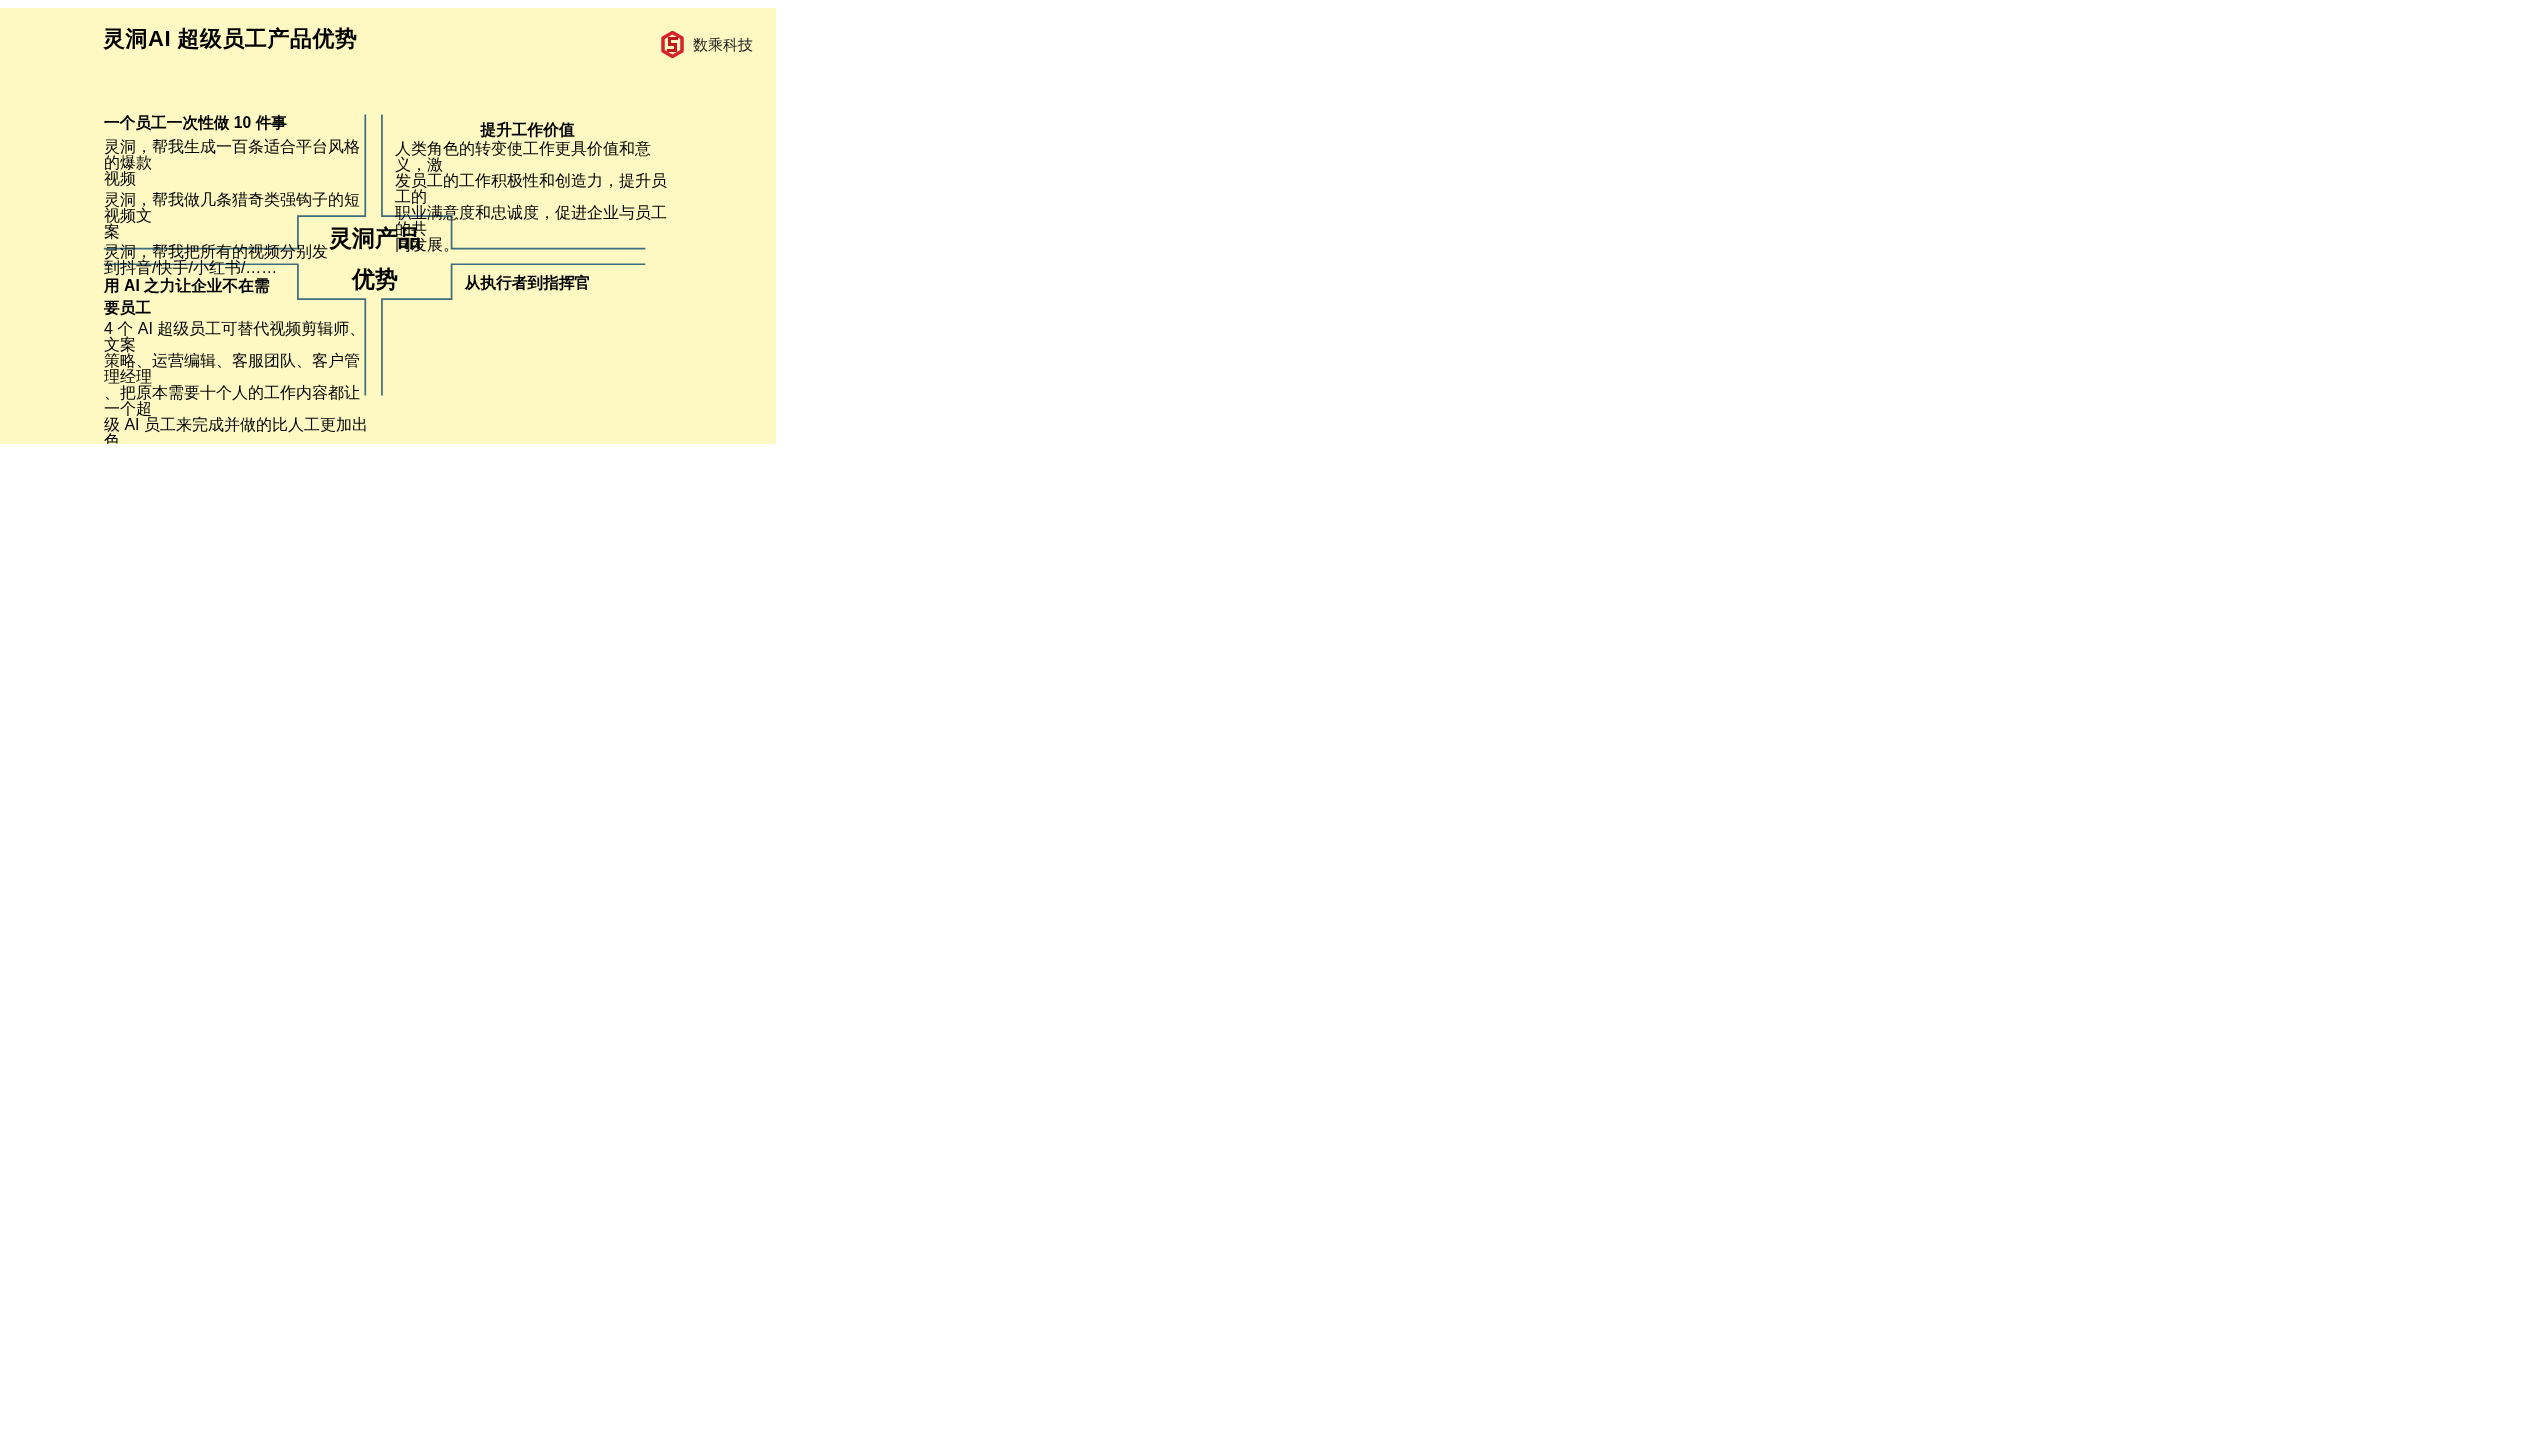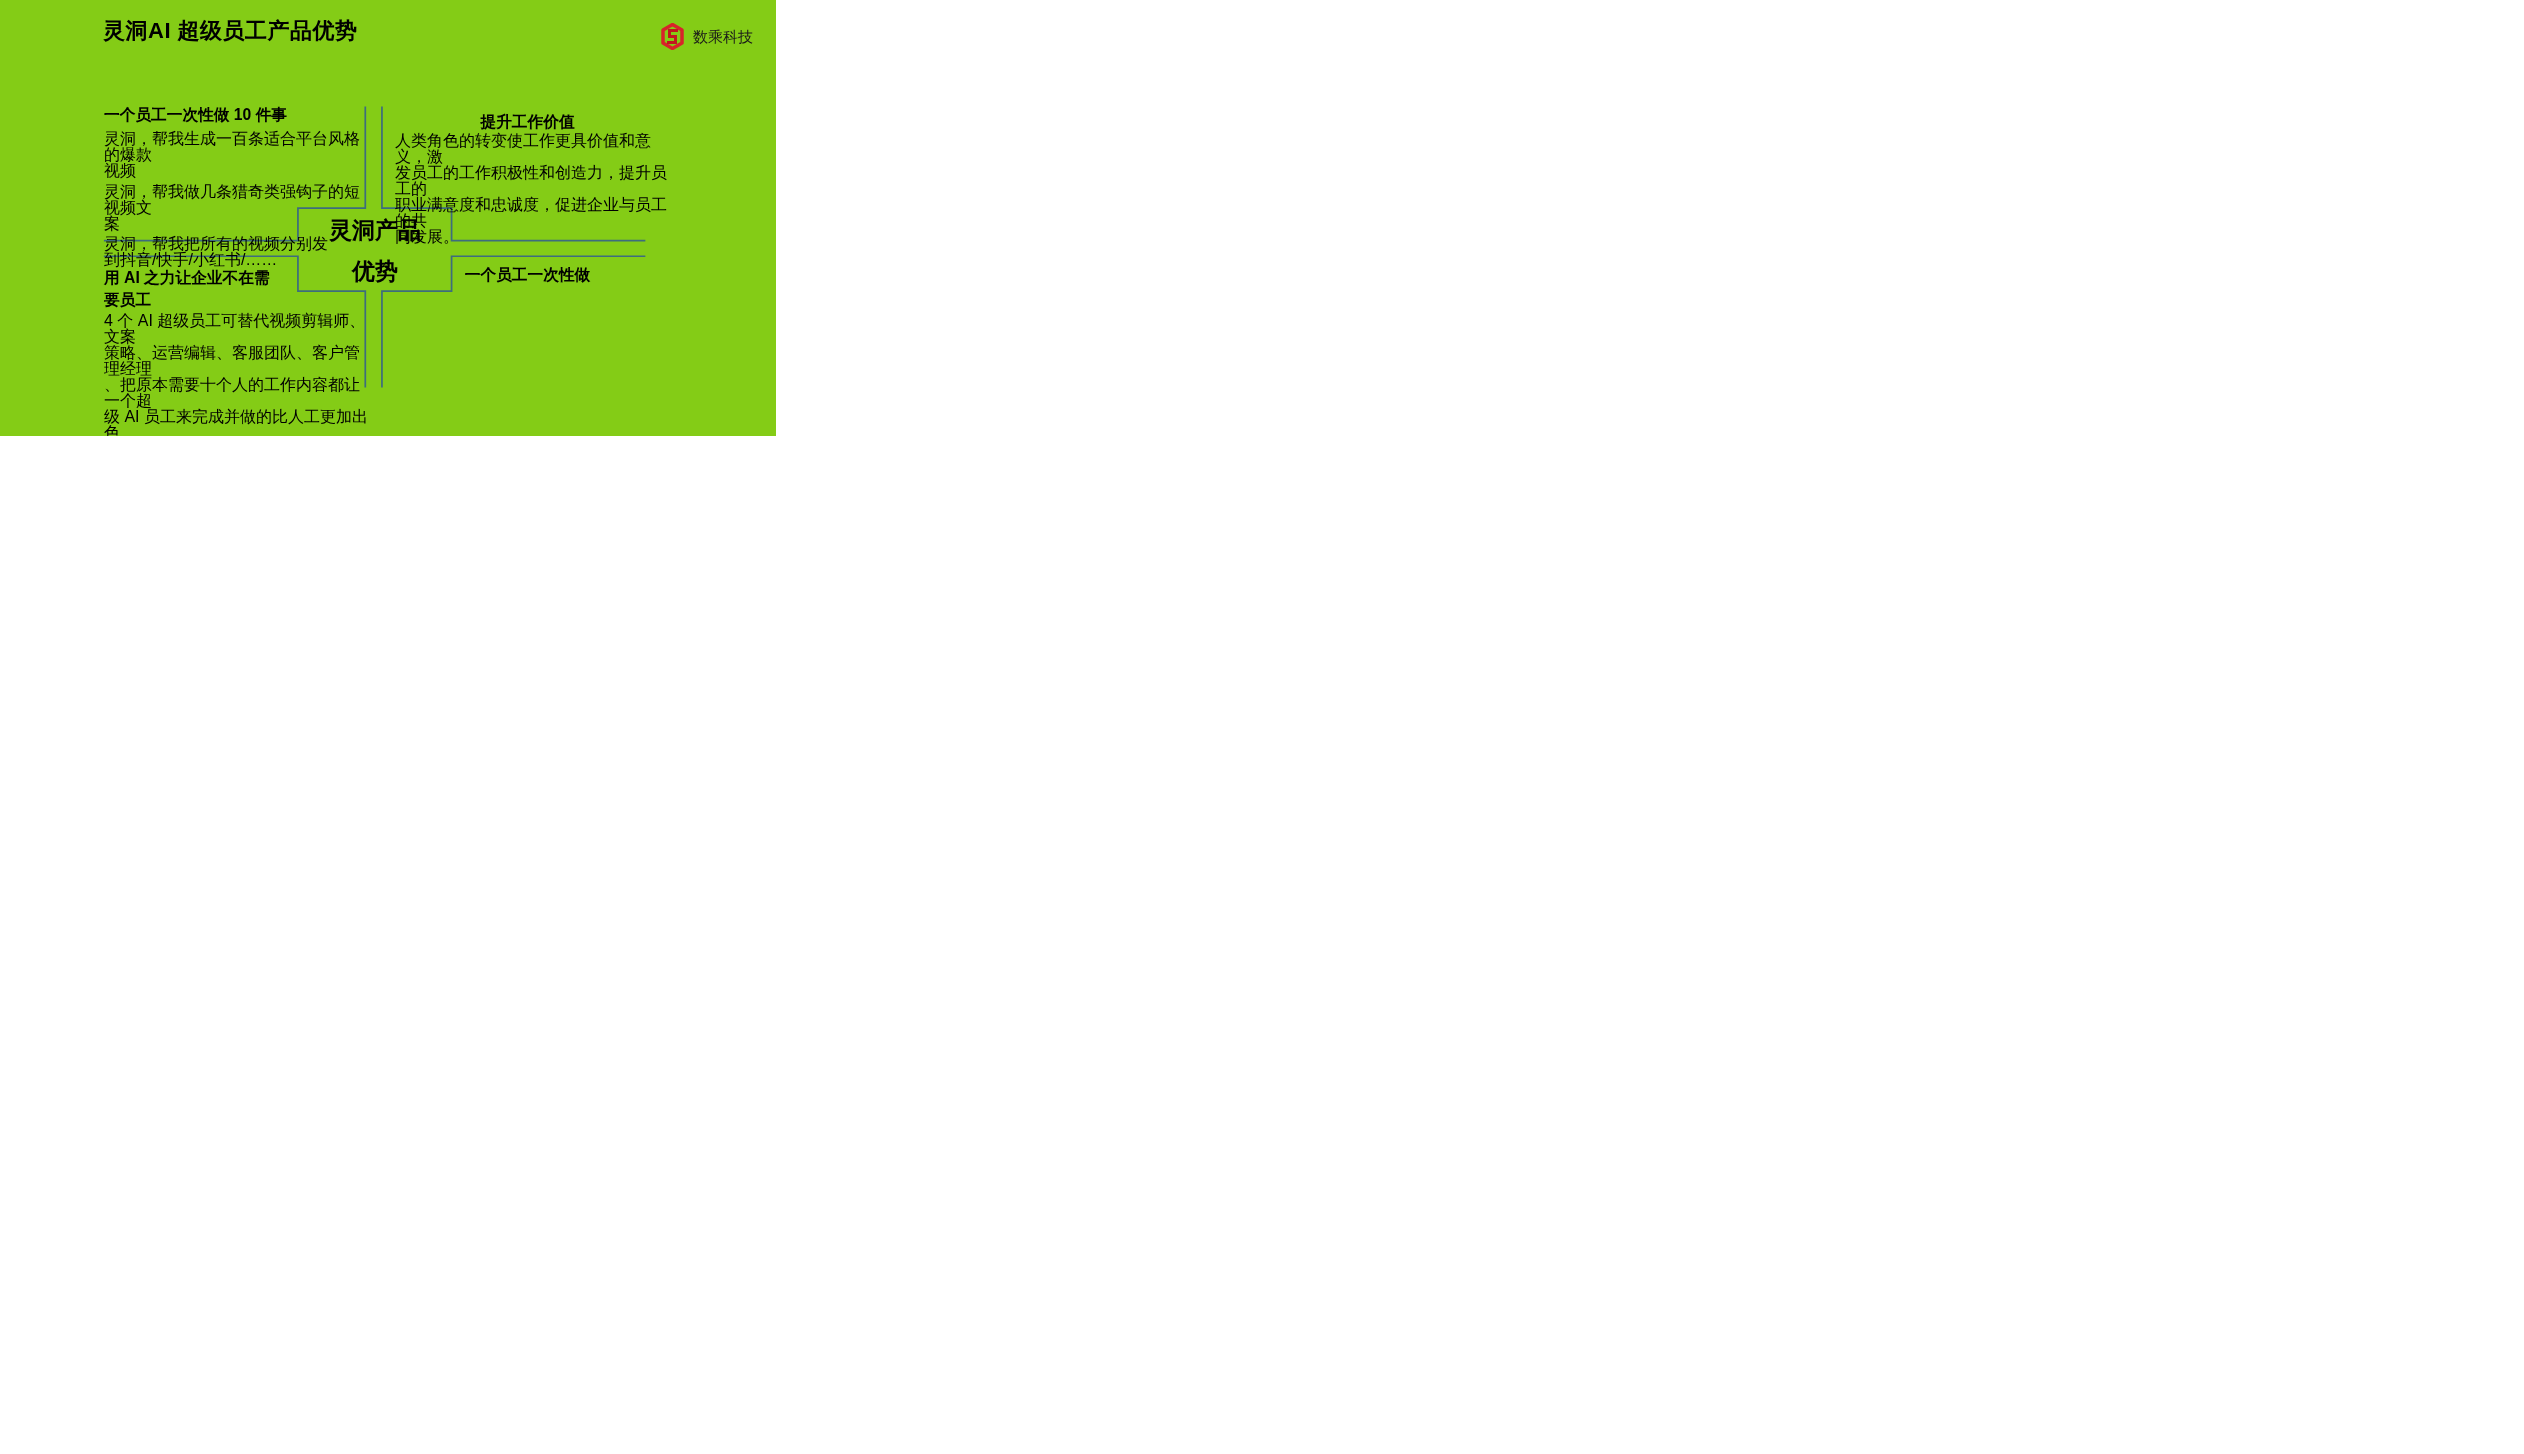--- a/index.html
+++ b/index.html
@@ -1,22 +1,23 @@
 <!DOCTYPE html>
 <html style="font-size:8px"><head>
 <meta charset="utf-8">
 <style>
   html,body{margin:0;padding:0;background:#ffffff;}
   .slide{
     position:relative;
     width:776px;height:436px;
-    background:#84cc16;
+    background:#fef9c3;
     overflow:hidden;
     font-family:"Liberation Sans", sans-serif;
     color:#000;
+    margin-top:8px;
   }
   .abs{position:absolute;}
   .slide-title{
     left:103px;top:17px;
     font-size:22px;font-weight:bold;line-height:27px;
     letter-spacing:0.5px;
     white-space:nowrap;
   }
   .logo-wrap{left:661px;top:22px;width:106px;height:30px;}
   .logo-icon{position:absolute;left:0;top:1px;width:23px;height:27px;}
@@ -93,16 +94,16 @@
 
   <div class="abs q-heading bl-heading">用 AI 之力让企业不在需
 要员工</div>
   <div class="abs q-body bl-body">
     <p>4 个 AI 超级员工可替代视频剪辑师、文案
 策略、运营编辑、客服团队、客户管理经理
 、把原本需要十个人的工作内容都让一个超
 级 AI 员工来完成并做的比人工更加出色</p>
   </div>
 
-  <div class="abs q-heading br-heading">一个员工一次性做</div>
+  <div class="abs q-heading br-heading">从执行者到指挥官</div>
 
 </div>
 
 
 </body></html>

